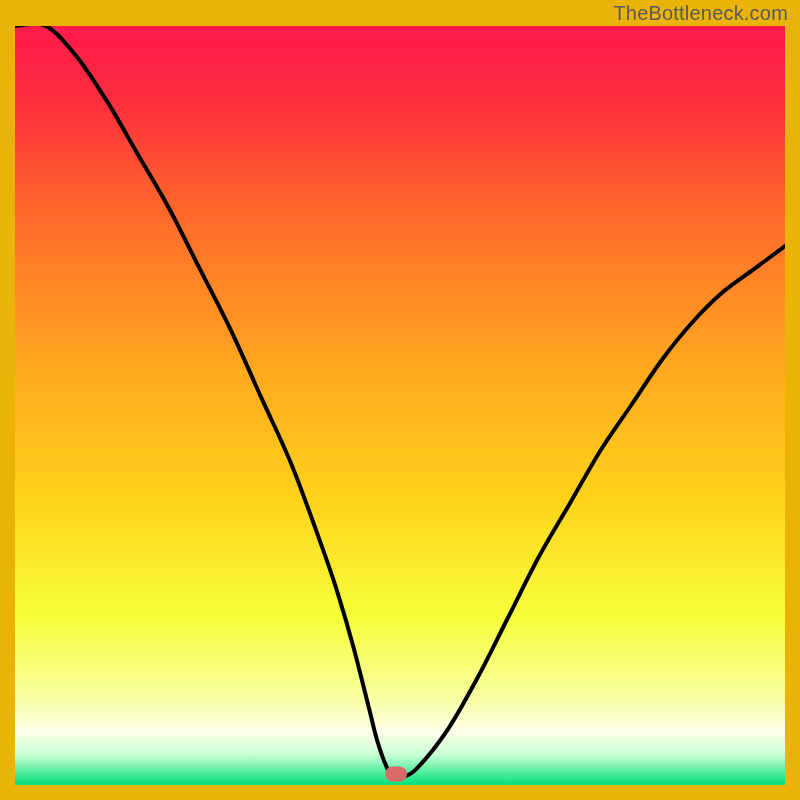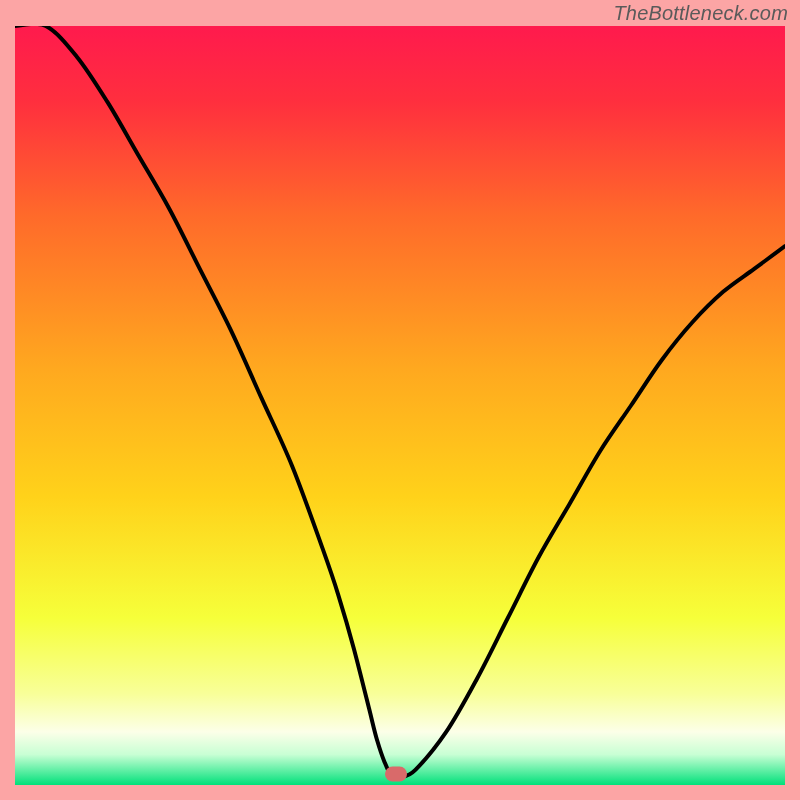--- a/index.html
+++ b/index.html
@@ -8,22 +8,21 @@
     width: 800px;
     height: 800px;
     background: #000;
     font-family: Arial, Helvetica, sans-serif;
     overflow: hidden;
   }
   .frame {
     position: relative;
     width: 800px;
     height: 800px;
-    background: #fca5a5;
-    font-style: italic;
+    background: #eab308;
   }
   .watermark {
     position: absolute;
     top: 2px;
     right: 12px;
     color: #5a5a5a;
     font-size: 20px;
     font-weight: 500;
     letter-spacing: 0.2px;
     z-index: 10;

